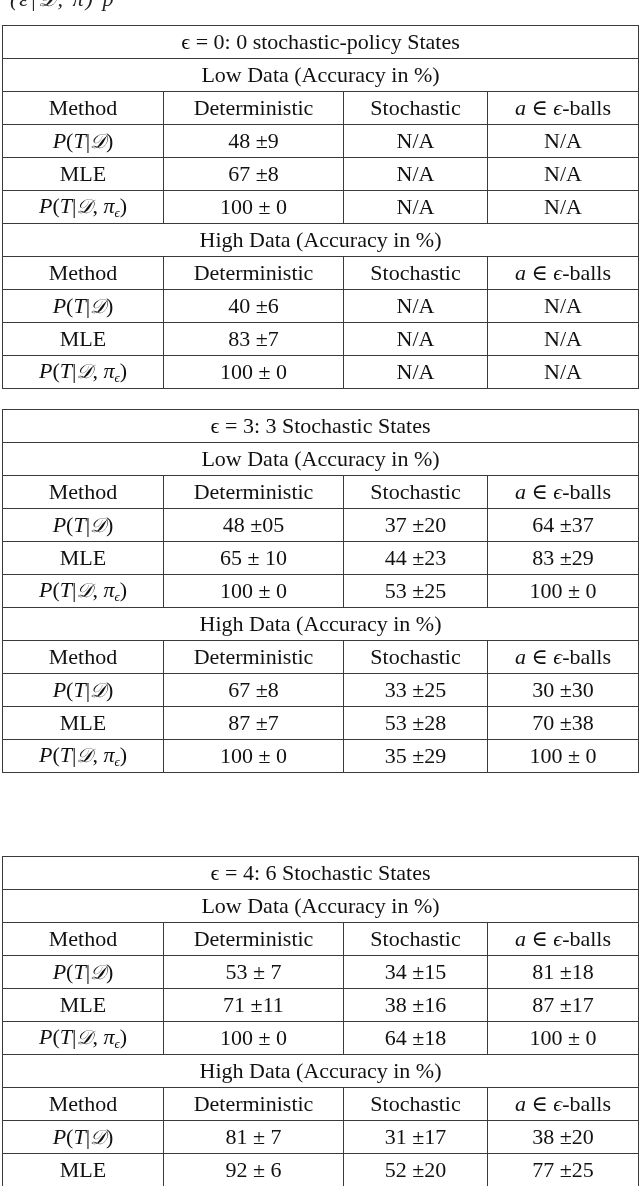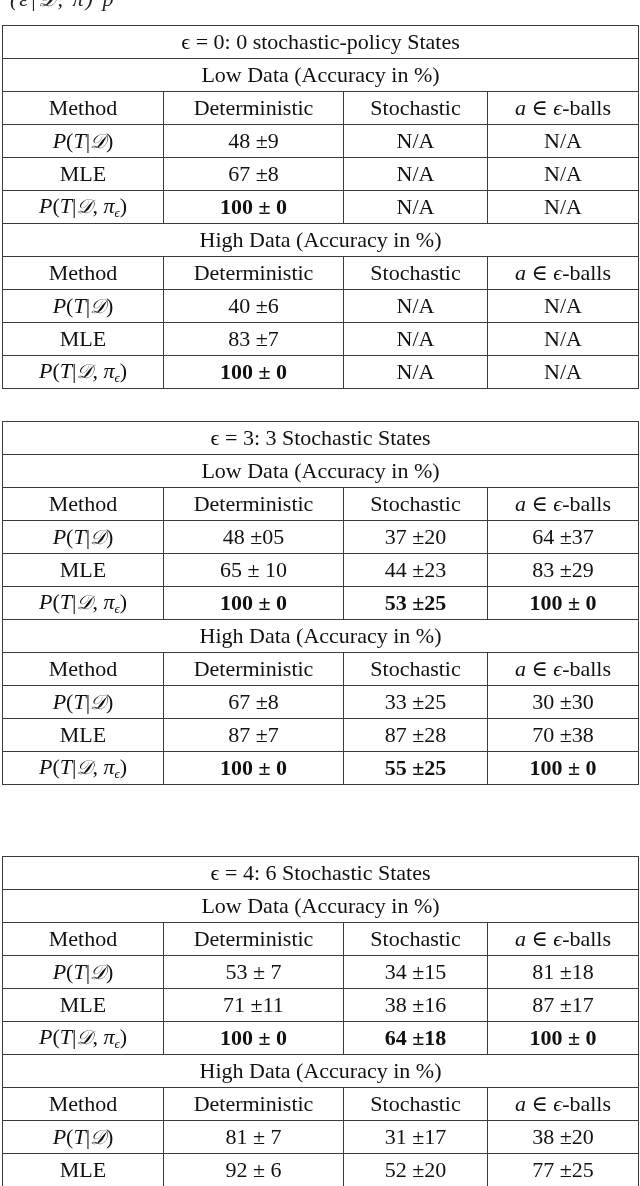--- a/index.html
+++ b/index.html
@@ -43,21 +43,21 @@
       white-space: nowrap;
       overflow: hidden;
     }
     table.results col.c0 { width: 161px; }
     table.results col.c1 { width: 180px; }
     table.results col.c2 { width: 144px; }
     table.results col.c3 { width: 151px; }
     .math { font-style: italic; }
     .cal { font-family: "DejaVu Serif", serif; font-style: italic; font-size: 20px; }
     .sub { font-size: 13px; vertical-align: -4px; font-style: italic; }
-    .bold { font-weight: bold; margin-top: 20px; }
+    .bold { font-weight: normal; margin-top: 20px; }
   </style>
 </head>
 <body>
 
 <div class="cutoff">(ε|𝒟, π) p</div>
 
 <table class="results" style="top:25px;">
   <colgroup>
       <col class="c0">
       <col class="c1">
@@ -118,21 +118,21 @@
     </tr>
     <tr>
       <td><span class="math">P</span>(<span class="math">T</span>|<span class="cal">𝒟</span>, <span class="math">π</span><span class="sub">ϵ</span>)</td>
       <td class="bold">100 ± 0</td>
       <td>N/A</td>
       <td>N/A</td>
     </tr>
   </tbody>
 </table>
 
-<table class="results" style="top:421px;">
+<table class="results" style="top:409px;">
   <colgroup>
       <col class="c0">
       <col class="c1">
       <col class="c2">
       <col class="c3">
     </colgroup>
   <tbody>
     <tr>
       <td colspan="4">ϵ = 3: 3 Stochastic States</td>
     </tr>
@@ -174,27 +174,27 @@
     </tr>
     <tr>
       <td><span class="math">P</span>(<span class="math">T</span>|<span class="cal">𝒟</span>)</td>
       <td>67 ±8</td>
       <td>33 ±25</td>
       <td>30 ±30</td>
     </tr>
     <tr>
       <td>MLE</td>
       <td>87 ±7</td>
-      <td>87 ±28</td>
+      <td>53 ±28</td>
       <td>70 ±38</td>
     </tr>
     <tr>
       <td><span class="math">P</span>(<span class="math">T</span>|<span class="cal">𝒟</span>, <span class="math">π</span><span class="sub">ϵ</span>)</td>
       <td class="bold">100 ± 0</td>
-      <td class="bold">55 ±25</td>
+      <td class="bold">35 ±29</td>
       <td class="bold">100 ± 0</td>
     </tr>
   </tbody>
 </table>
 
 <table class="results" style="top:856px;">
   <colgroup>
       <col class="c0">
       <col class="c1">
       <col class="c2">

